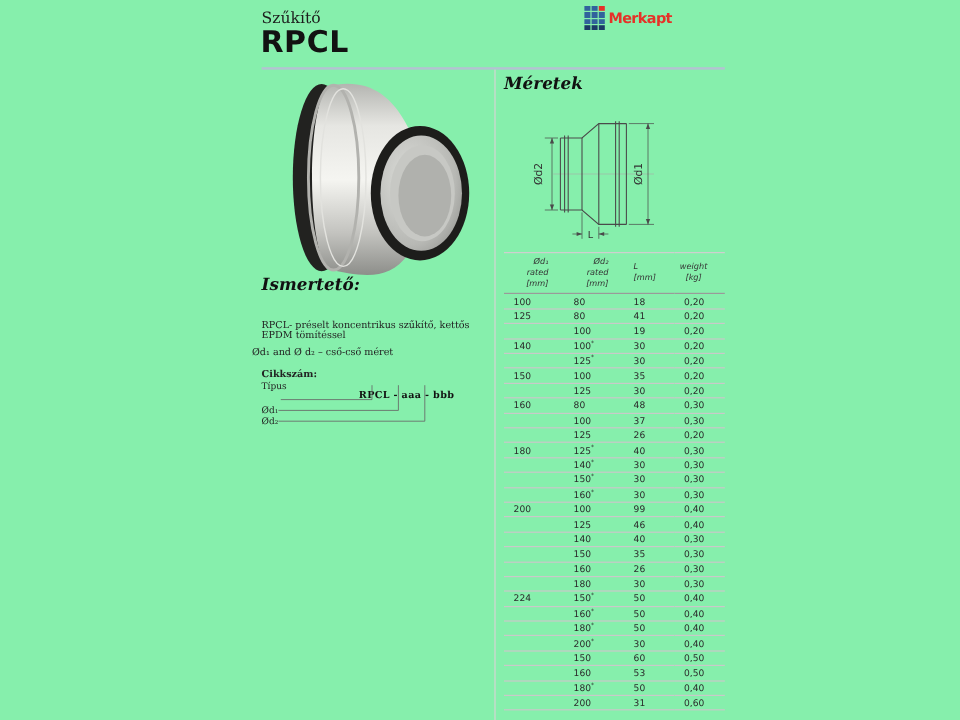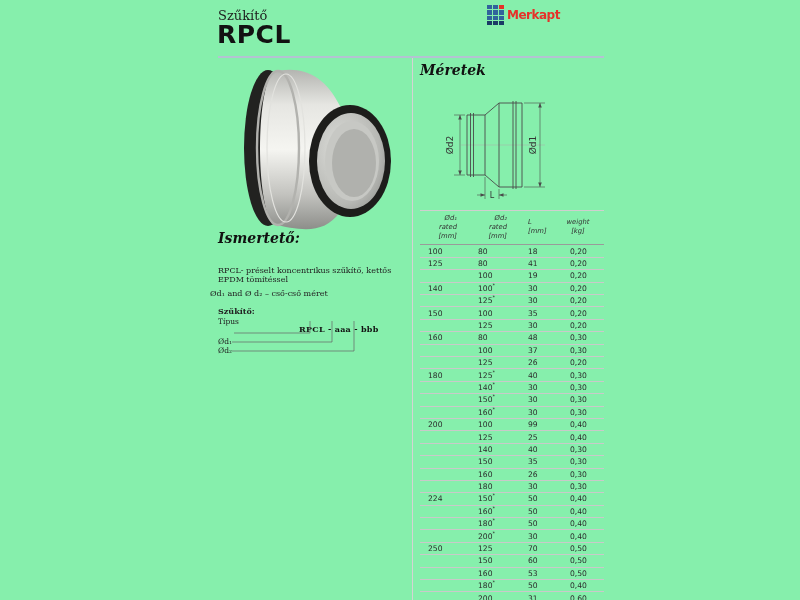--- a/index.html
+++ b/index.html
@@ -107,21 +107,21 @@
     <ellipse cx="58" cy="86" rx="19" ry="74" fill="none" stroke="#e2e2de" stroke-width="1.2"></ellipse>
     <ellipse cx="122" cy="99" rx="41" ry="56" fill="#1d1d1b"></ellipse>
     <ellipse cx="123" cy="99" rx="34" ry="48" fill="url(#met2)"></ellipse>
     <ellipse cx="124" cy="99" rx="27" ry="40" fill="#c7c8c4"></ellipse>
     <ellipse cx="126" cy="101" rx="22" ry="34" fill="#b0b1ad"></ellipse>
   </svg>
 
   <div class="abs section-title ismerteto">Ismertető:</div>
   <div class="abs description">RPCL- préselt koncentrikus szűkítő, kettős EPDM tömítéssel</div>
   <div class="abs dimnote">Ød₁ and Ø d₂ – cső-cső méret</div>
-  <div class="abs cikkszam">Szűkítő:</div>
+  <div class="abs cikkszam">Cikkszám:</div>
   <div class="abs codepattern">RPCL - aaa - bbb</div>
 
   <svg class="abs connector" viewBox="0 0 150 40">
     <g fill="none" stroke="#666" stroke-width="0.7">
       <path d="M16,15 H92 V3"></path>
       <path d="M14,24 H114 V3"></path>
       <path d="M14,33 H136 V3"></path>
     </g>
   </svg>
   <div class="abs legend t">Típus</div>
@@ -276,21 +276,21 @@
         </tr>
         <tr>
           <td class="c0">200</td>
           <td class="c1">100</td>
           <td class="c2">99</td>
           <td class="c3">0,40</td>
         </tr>
         <tr>
           <td class="c0"></td>
           <td class="c1">125</td>
-          <td class="c2">25</td>
+          <td class="c2">46</td>
           <td class="c3">0,40</td>
         </tr>
         <tr>
           <td class="c0"></td>
           <td class="c1">140</td>
           <td class="c2">40</td>
           <td class="c3">0,30</td>
         </tr>
         <tr>
           <td class="c0"></td>
@@ -328,26 +328,20 @@
           <td class="c2">50</td>
           <td class="c3">0,40</td>
         </tr>
         <tr>
           <td class="c0"></td>
           <td class="c1">200<sup>*</sup></td>
           <td class="c2">30</td>
           <td class="c3">0,40</td>
         </tr>
         <tr>
-          <td class="c0">250</td>
-          <td class="c1">125</td>
-          <td class="c2">70</td>
-          <td class="c3">0,50</td>
-        </tr>
-        <tr>
           <td class="c0"></td>
           <td class="c1">150</td>
           <td class="c2">60</td>
           <td class="c3">0,50</td>
         </tr>
         <tr>
           <td class="c0"></td>
           <td class="c1">160</td>
           <td class="c2">53</td>
           <td class="c3">0,50</td>

